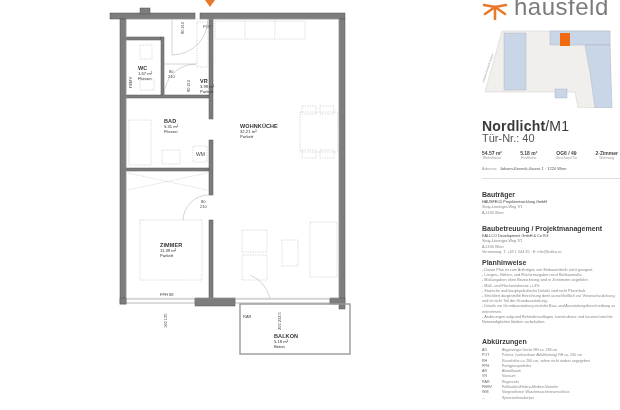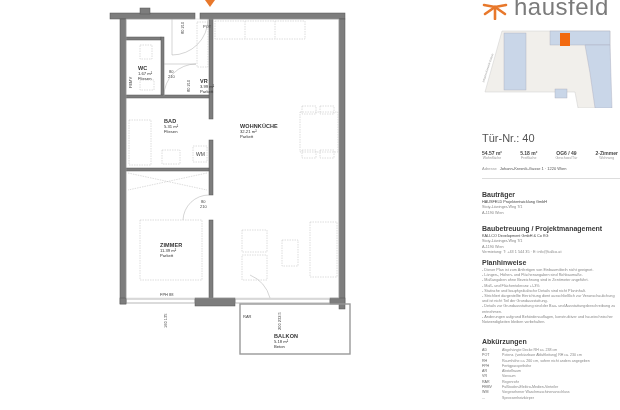--- a/index.html
+++ b/index.html
@@ -185,20 +185,23 @@
   <svg class="sitemap" viewBox="0 0 135 80">
     <polygon points="22,3 130,3 130,50 112,52 117,80 98,80 95,64 5,64" fill="#f1efeb" stroke="#ccc" stroke-width="0.5"></polygon>
     <rect x="24" y="5" width="22" height="57" fill="#c9d6e8" stroke="#aab" stroke-width="0.4"></rect>
     <rect x="70" y="3" width="60" height="14" fill="#c9d6e8" stroke="#aab" stroke-width="0.4"></rect>
     <polygon points="105,17 130,17 132,80 115,80 110,45" fill="#c9d6e8" stroke="#aab" stroke-width="0.4"></polygon>
     <rect x="75" y="61" width="12" height="9" fill="#c9d6e8" stroke="#aab" stroke-width="0.4"></rect>
     <rect x="80" y="5" width="10" height="13" fill="#f26a10"></rect>
     <text x="4" y="55" font-size="3" fill="#999" transform="rotate(-72 4 55)" font-family="Liberation Sans, sans-serif">Johann-Kresnik-Gasse</text>
   </svg>
 
+  <div class="title">
+    <span style="font-weight:700;">Nordlicht</span><span>/M1</span>
+  </div>
   <div class="door">Tür-Nr.: 40</div>
 
   <div class="facts">
     <div class="fact">
       <div class="v">54.57 m²</div>
         <div class="k">Wohnfläche</div>
     </div>
     <div class="fact">
       <div class="v">5.18 m²</div>
         <div class="k">Freifläche</div>

